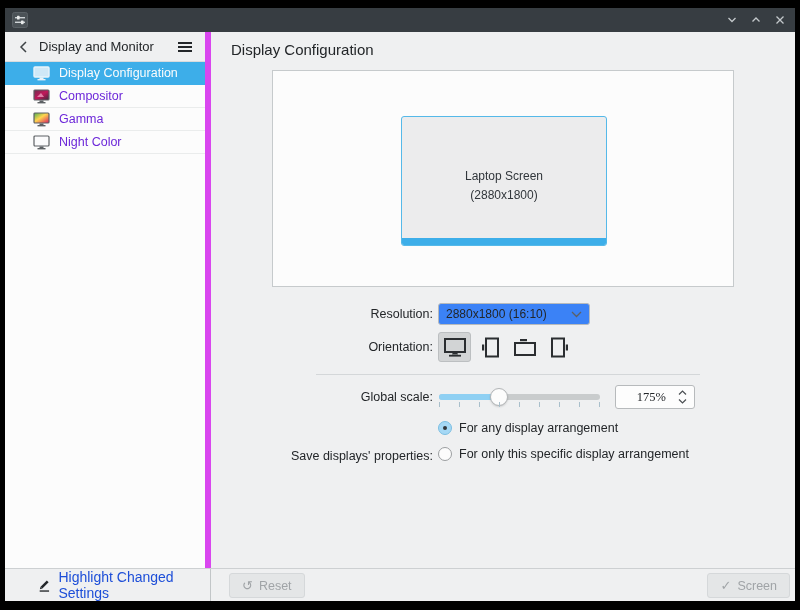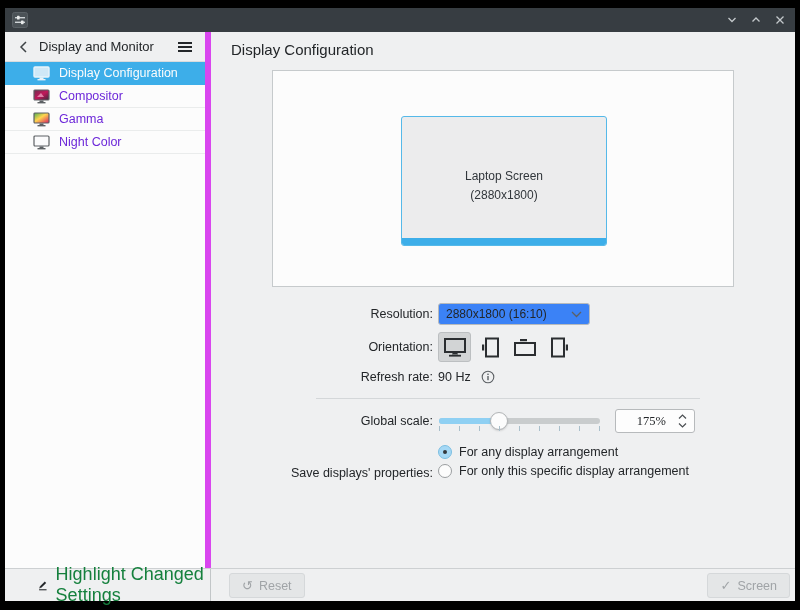--- a/index.html
+++ b/index.html
@@ -61,30 +61,30 @@
   .slider-fill { position:absolute; top:8px; left:0; height:6px; background:#8fd0f3; border-radius:3px 0 0 3px; }
   .slider-handle { position:absolute; right:-9px; top:-6px; width:18px; height:18px; border-radius:50%; background:#fcfcfc; border:1px solid #b2b5b7; box-shadow:0 1px 2px rgba(0,0,0,.15); }
   .slider-ticks { position:absolute; top:16px; left:0; width:161px; height:5px;
      background-image:repeating-linear-gradient(to right, #a9bfcb 0 1px, transparent 1px 20px); }
   .spinbox { margin-left:15px; width:80px; height:24px; background:#fdfdfd; border:1px solid #b7babc; border-radius:3px; display:flex; align-items:center; }
   .spin-val { flex:1; text-align:right; font-size:12.5px; color:#232629; padding-right:8px; }
   .spin-arrows { width:20px; display:flex; flex-direction:column; align-items:center; gap:2px; padding-right:4px; }
 
   .row-radios { margin-top:10px; align-items:flex-end; }
   .radio-line { display:flex; align-items:center; gap:7px; height:18px; }
-  .radio-line + .radio-line { margin-top:1px; }
+  .radio-line + .radio-line { margin-top:8px; }
   .radio { width:14px; height:14px; border-radius:50%; background:#fcfcfc; border:1px solid #9b9ea0; position:relative; flex:0 0 auto; }
   .radio.checked { background:#a5d8f5; border-color:#7cbfe2; }
   .radio.checked::after { content:''; position:absolute; inset:4px; border-radius:50%; background:#33383c; }
   .radio-label { font-size:12.5px; color:#232629; }
 
   
   .footer { position:absolute; left:0; right:0; bottom:0; height:33px; background:#eff0f1; border-top:1px solid #cdd0d2; display:flex; }
   .footer-left { width:206px; min-width:206px; border-right:1px solid #c2c6c8; display:flex; align-items:center; padding-left:32px; gap:8px; }
-  .footer-left span.lbl { font-size:18px; color:#15803d; }
+  .footer-left span.lbl { font-size:14px; color:#1d4ed8; }
   .footer-main { flex:1; position:relative; }
   .btn { position:absolute; top:4px; height:25px; border-radius:3px; background:#e4e6e7; border:1px solid #d5d8da; color:#a0a4a7; font-size:12.5px; display:flex; align-items:center; gap:6px; padding:0 12px; }
   .btn .glyph { font-size:13px; }
   .btn-reset { left:18px; }
   .btn-apply { right:5px; }
 </style>
 </head>
 <body>
 
 <div class="window">
@@ -235,33 +235,20 @@
             </div>
             <div class="orient-btn">
               <svg width="24" height="21" viewBox="0 0 24 21">
                 <rect x="4" y="1.5" width="12" height="18" fill="none" stroke="#2b2e31" stroke-width="2"></rect>
                 <rect x="17.8" y="7.5" width="2.2" height="6" fill="#2b2e31"></rect>
               </svg>
             </div>
           </div>
         </div>
 
-        <div class="frow row-refresh">
-          <div class="flabel">Refresh rate:</div>
-          <div class="fcontent">
-            <span class="refresh-val">90 Hz</span>
-            <span class="info-ico">
-              <svg width="14" height="14" viewBox="0 0 14 14">
-                <circle cx="7" cy="7" r="5.8" fill="none" stroke="#5c6064" stroke-width="1.1"></circle>
-                <rect x="6.3" y="6" width="1.4" height="4.2" fill="#5c6064"></rect>
-                <rect x="6.3" y="3.6" width="1.4" height="1.4" fill="#5c6064"></rect>
-              </svg>
-            </span>
-          </div>
-        </div>
 
         <div class="fsep"></div>
 
         <div class="frow row-scale">
           <div class="flabel">Global scale:</div>
           <div class="fcontent">
             <div class="slider">
               <div class="slider-track"></div>
               <div class="slider-fill" style="width: 37.5%;">
                 <div class="slider-handle"></div>

